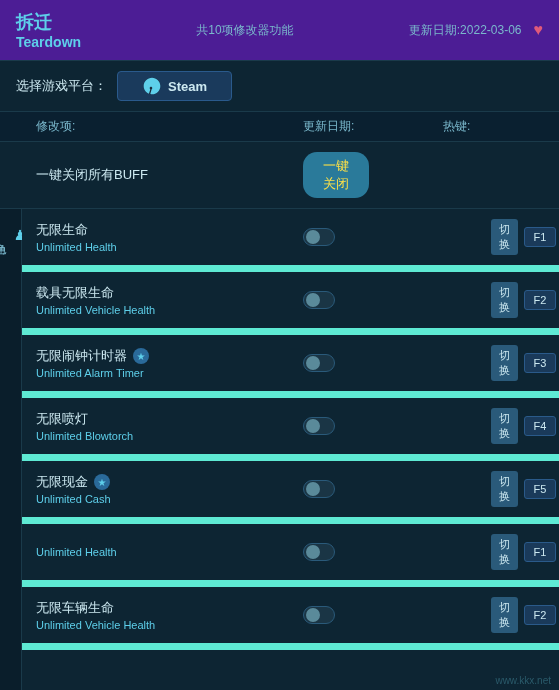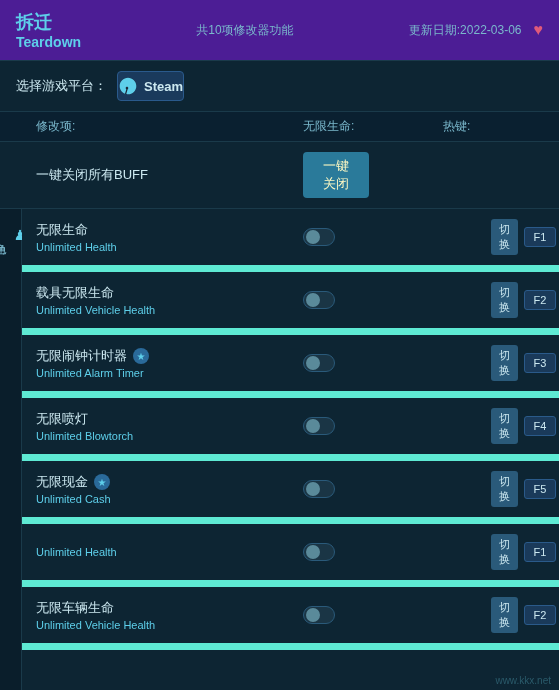--- a/index.html
+++ b/index.html
@@ -70,21 +70,21 @@
 
     .platform-label {
       font-size: 13px;
       color: #cce8f0;
     }
 
     .steam-button {
       background-color: #1a3a5c;
       border: 1px solid #2a5a8c;
       border-radius: 4px;
-      padding: 4px 0;
+      padding: 4px 24px;
       display: flex;
       align-items: center;
       gap: 6px;
       cursor: pointer;
     }
 
     .steam-icon {
       width: 20px;
       height: 20px;
     }
@@ -118,23 +118,23 @@
     }
 
     .one-key-label {
       font-size: 13px;
       color: #cce8f0;
     }
 
     .one-key-button {
       background-color: #2a7a9a;
       border: none;
-      border-radius: 4px;
+      border-radius: 14px;
       padding: 5px 16px;
-      color: #fef9c3;
+      color: #fde047;
       font-size: 13px;
       cursor: pointer;
       width: 66px;
       font-family: "Microsoft YaHei", sans-serif;
     }
 
     .main-content {
       display: flex;
       height: calc(690px - 130px);
     }
@@ -305,21 +305,21 @@
         <circle cx="12" cy="12" r="10" fill="#1b2838"></circle>
         <path d="M12 2C6.48 2 2 6.48 2 12c0 4.24 2.65 7.86 6.39 9.29L10 15.83c-.46-.27-.78-.77-.78-1.33 0-.86.7-1.56 1.56-1.56.86 0 1.56.7 1.56 1.56 0 .56-.31 1.04-.77 1.31l-1.62 5.47C10.62 21.93 11.3 22 12 22c5.52 0 10-4.48 10-10S17.52 2 12 2z" fill="#5ecfea"></path>
         <circle cx="14.5" cy="9" r="2.5" fill="none" stroke="#5ecfea" stroke-width="1.5"></circle>
       </svg>
       <span class="steam-text">Steam</span>
     </div>
   </div>
 
   <div class="mod-header">
     <span>修改项:</span>
-    <span>无限生命:</span>
+    <span>更新日期:</span>
     <span>热键:</span>
   </div>
 
   <div class="one-key-row">
     <span class="one-key-label">一键关闭所有BUFF</span>
     <button class="one-key-button">一键关闭</button>
     <span></span>
   </div>
 
   <div class="main-content">

